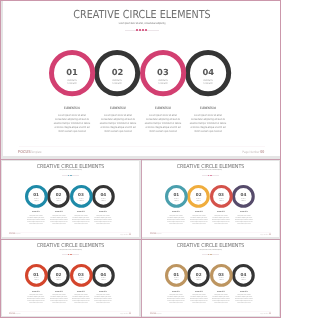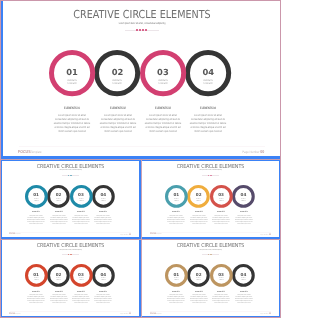--- a/index.html
+++ b/index.html
@@ -1,21 +1,21 @@
 <!DOCTYPE html>
 <html><head>
 <meta charset="utf-8">
 <style>
   html,body{margin:0;padding:0;}
   body{width:281px;height:318px;background:#ffffff;
        font-family:"Liberation Sans",sans-serif;overflow:hidden;
        -webkit-font-smoothing:antialiased;
        text-rendering:geometricPrecision;}
   .page{position:relative;-webkit-font-smoothing:antialiased;will-change:transform;transform:translateZ(0);width:281px;height:318px;box-sizing:border-box;
-        border:1.5px solid #cb97ab;background:#3b82f6;overflow:hidden;}
+        border:1.5px solid #cb97ab;background:#e5e5e5;overflow:hidden;}
 
   
   .slide{position:absolute;box-sizing:border-box;background:#fff;overflow:hidden;}
 
   .s-title{position:absolute;left:0;width:100%;text-align:center;
            color:#6e6e6e;font-weight:400;white-space:nowrap;
            font-family:"DejaVu Sans Condensed","DejaVu Sans",sans-serif;}
   .s-sub{position:absolute;left:0;width:100%;text-align:center;color:#747474;
          white-space:nowrap;}
   .s-rule{position:absolute;height:1px;background:#ece5e9;}

